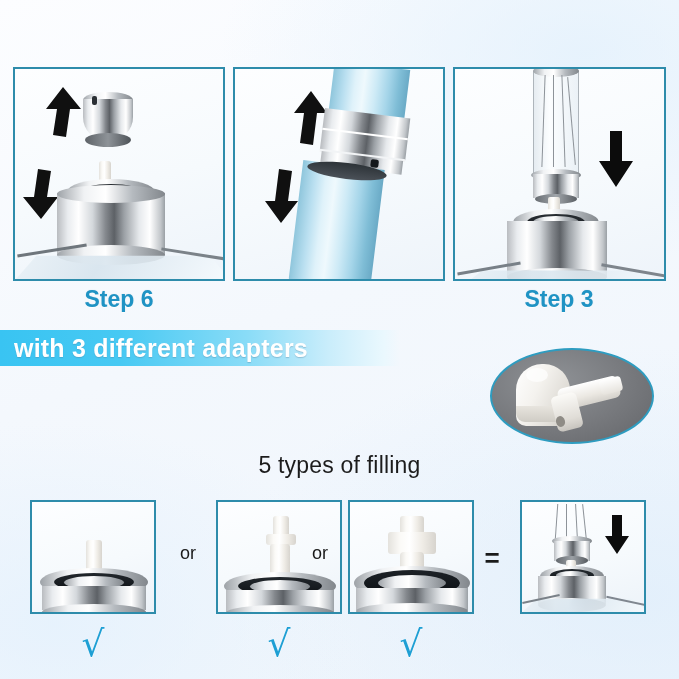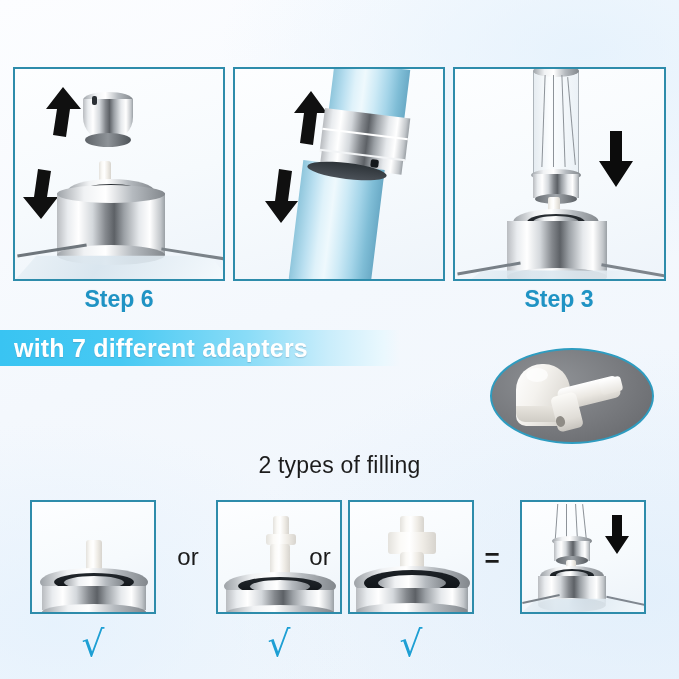--- a/index.html
+++ b/index.html
@@ -102,21 +102,21 @@
   #mini-1 { left: 30px; }
   #mini-2 { left: 216px; }
   #mini-3 { left: 348px; }
   #mini-4 { left: 520px; }
 
   .connector {
     position: absolute;
     top: 543px;
     width: 60px;
     text-align: center;
-    font-size: 24px;
+    font-size: 18px;
     color: #1a1a1a;
   }
   #connector-or-1 { left: 158px; }
   #connector-or-2 { left: 290px; }
   #connector-eq  { left: 462px; font-size: 26px; font-weight: bold; }
 
   .check {
     position: absolute;
     top: 626px;
     width: 126px;
@@ -290,21 +290,21 @@
     </div>
 
     <div class="glass-bottle" style="left:-4px; top:196px; width:224px; height:30px; clip-path: polygon(14% 18%, 86% 18%, 100% 100%, 0% 100%);"></div>
     <div style="position:absolute; left:2px; top:198px; width:64px; height:3px; background:#788087; transform:rotate(-10deg);"></div>
     <div style="position:absolute; left:146px; top:200px; width:66px; height:3px; background:#7e858c; transform:rotate(10deg);"></div>
   </div>
 
   <div id="label-step3" class="step-label">Step 3</div>
 
   <div id="adapters-banner" class="banner">
-    <span class="banner-text">with 7 different adapters</span>
+    <span class="banner-text">with 3 different adapters</span>
   </div>
 
   <div id="adapter-oval">
 
     <div style="position:absolute; left:24px; top:14px; width:54px; height:62px;
                 background:linear-gradient(115deg,#ffffff 0%,#f4f2ee 40%,#dedbd5 78%,#c9c6c0 100%);
                 border-radius:26px 26px 10px 10px;"></div>
     <div style="position:absolute; left:34px; top:18px; width:22px; height:14px; border-radius:50%;
                 background:rgba(255,255,255,0.7);"></div>
     <div style="position:absolute; left:24px; top:56px; width:54px; height:16px; border-radius:0 0 9px 9px;
@@ -316,21 +316,21 @@
     <div style="position:absolute; left:62px; top:44px; width:26px; height:36px;
                 background:linear-gradient(180deg,#fbfaf7,#e0ddd7 70%,#c7c4be);
                 border-radius:5px; transform:rotate(-14deg);"></div>
     <div style="position:absolute; left:108px; top:28px; width:22px; height:15px;
                 background:linear-gradient(180deg,#ffffff,#e6e3dd);
                 border-radius:4px; transform:rotate(-14deg);"></div>
     <div style="position:absolute; left:64px; top:66px; width:9px; height:11px; border-radius:50%;
                 background:#8f8c86; transform:rotate(-14deg);"></div>
   </div>
 
-  <div id="types-heading">2 types of filling</div>
+  <div id="types-heading">5 types of filling</div>
 
   <div id="mini-1" class="mini-panel">
     <div class="white-plastic" style="left:54px; top:38px; width:16px; height:42px; border-radius:3px;"></div>
     <div style="position:absolute; left:8px; top:66px; width:108px; height:32px;">
       <div class="chrome-ellipse" style="left:0; top:0; width:108px; height:28px;"></div>
       <div style="position:absolute; left:14px; top:5px; width:80px; height:18px; border-radius:50%; background:linear-gradient(180deg,#22272c,#0f1317);"></div>
       <div class="chrome-ellipse" style="left:24px; top:8px; width:60px; height:13px;"></div>
     </div>
     <div style="position:absolute; left:10px; top:84px; width:104px; height:32px;">
       <div class="chrome-cyl" style="left:0; top:0; width:104px; height:24px;"></div>

